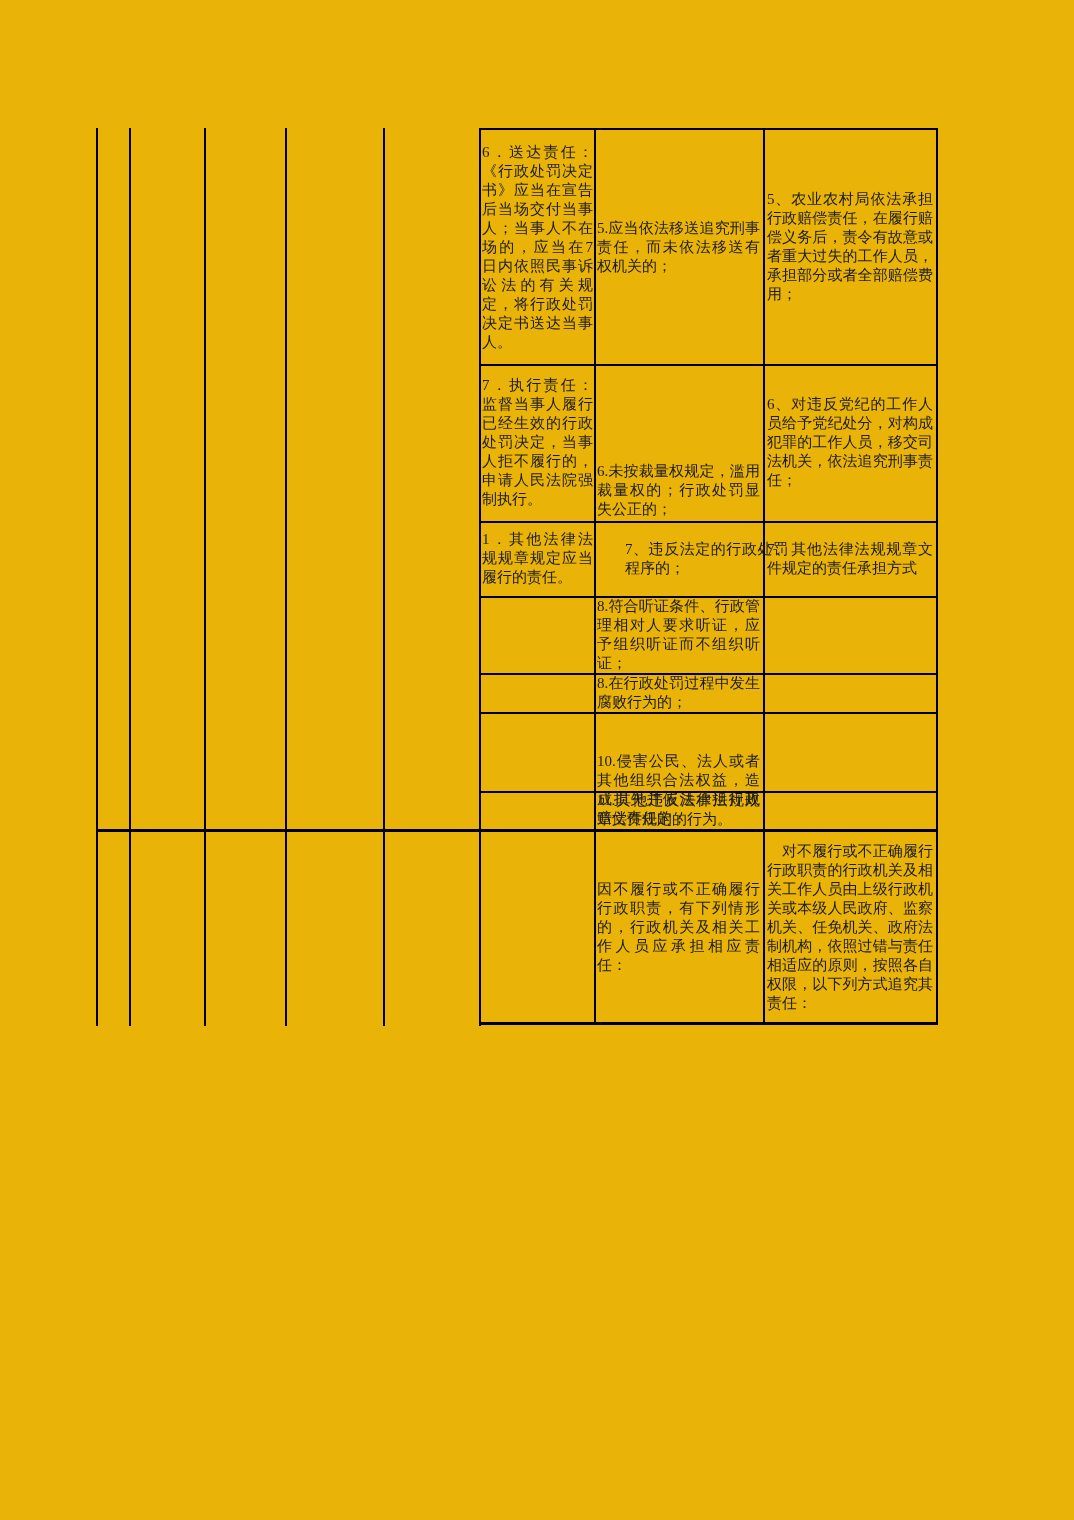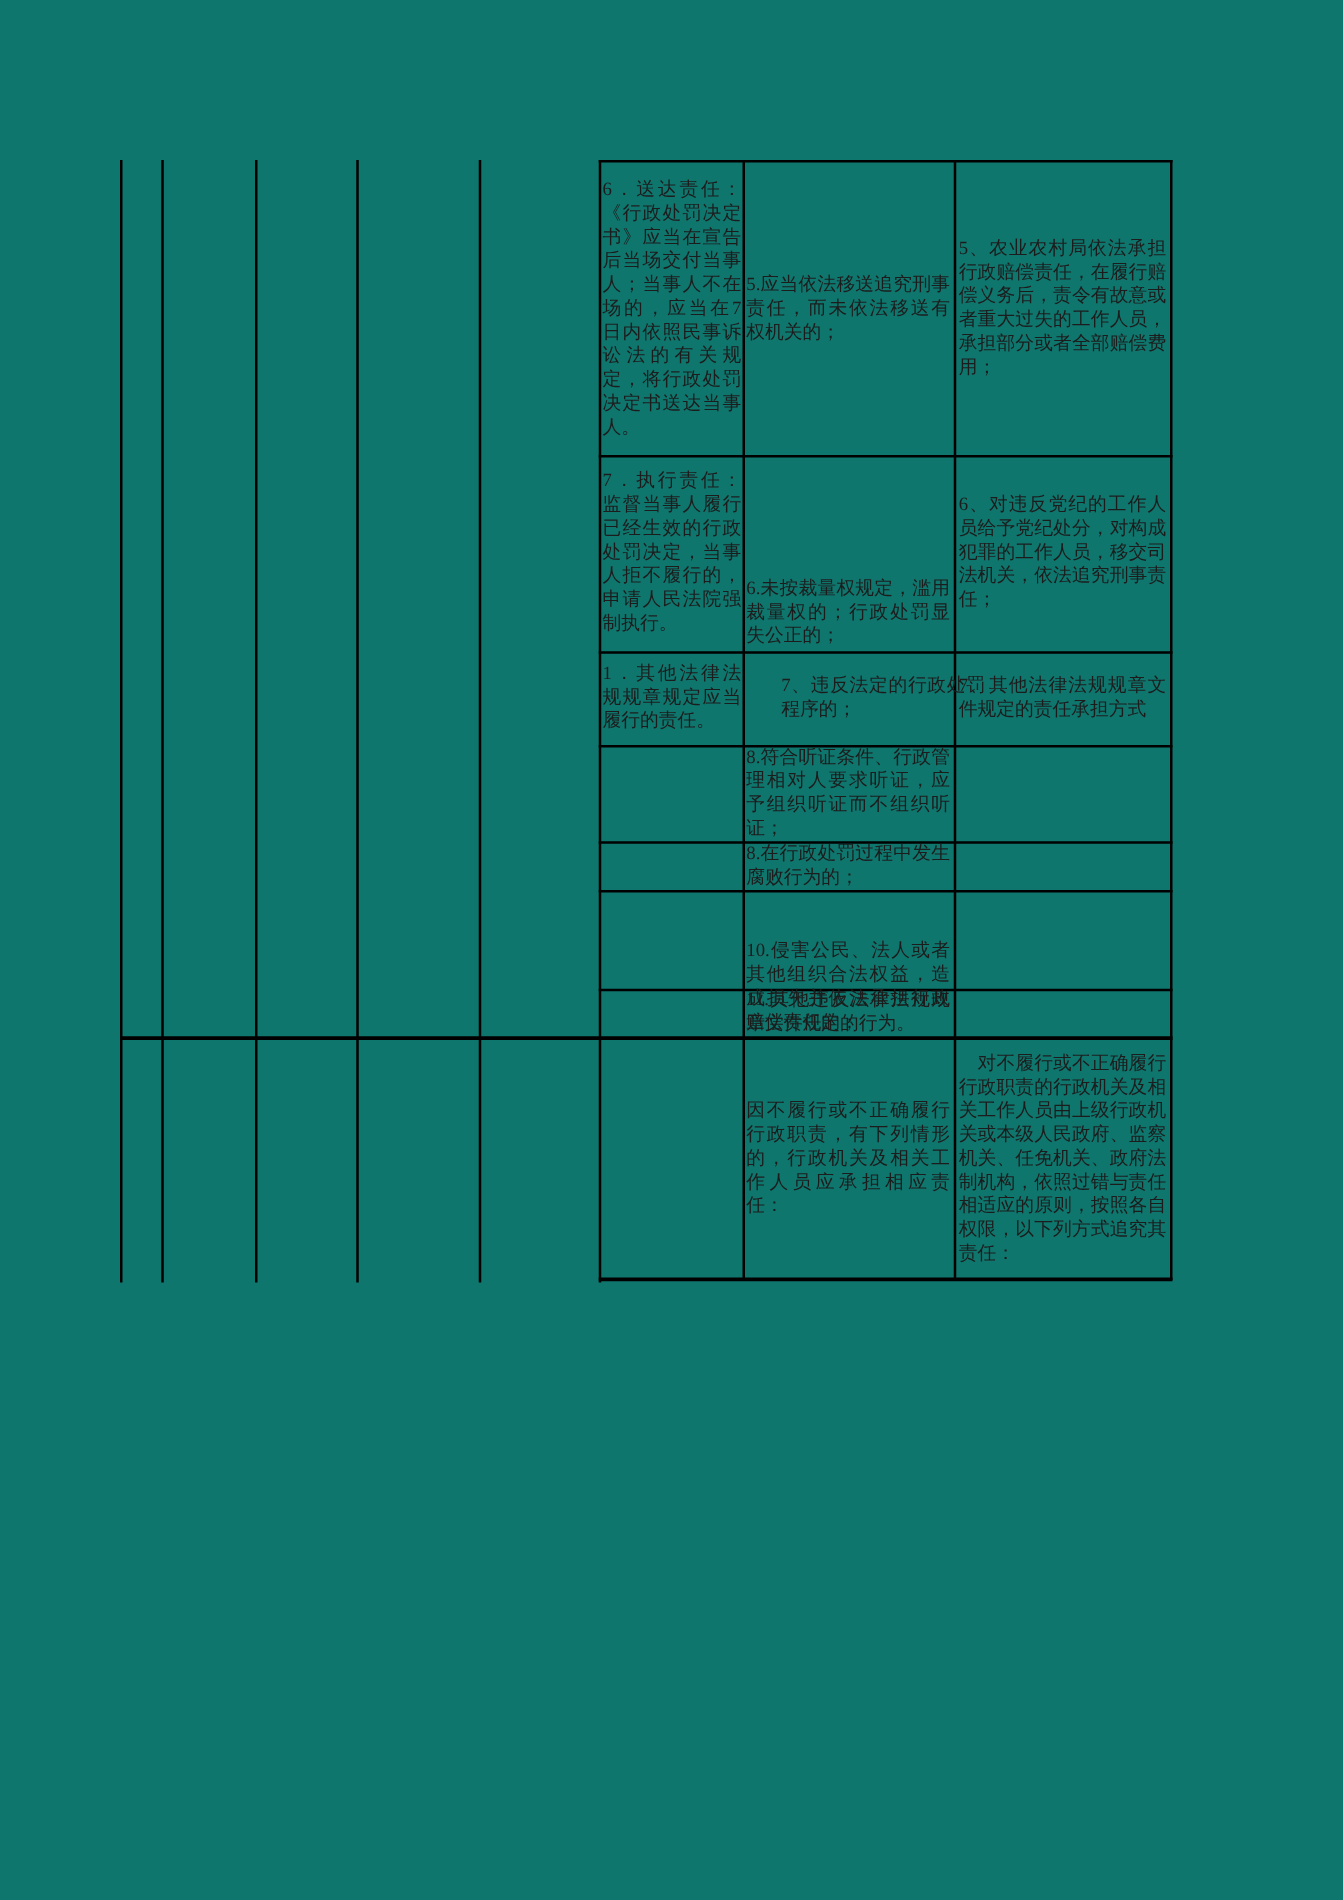--- a/index.html
+++ b/index.html
@@ -1,19 +1,19 @@
 <!DOCTYPE html>
 <html><head>
 <meta charset="utf-8">
 <style>
   html,body{margin:0;padding:0;background:#ffffff;}
   .page{
     position:relative;
     width:1074px;height:1520px;
-    background:#0f766e;
+    background:#eab308;
     font-family:"Liberation Serif","DejaVu Serif",serif;
     color:#1c1c1c;
     overflow:hidden;
   }
   .vline{position:absolute;width:2px;background:#000;}
   .hline{position:absolute;height:2px;background:#000;}
   .hline.thick{height:3px;}
   .cell{
     position:absolute;
     display:flex;

